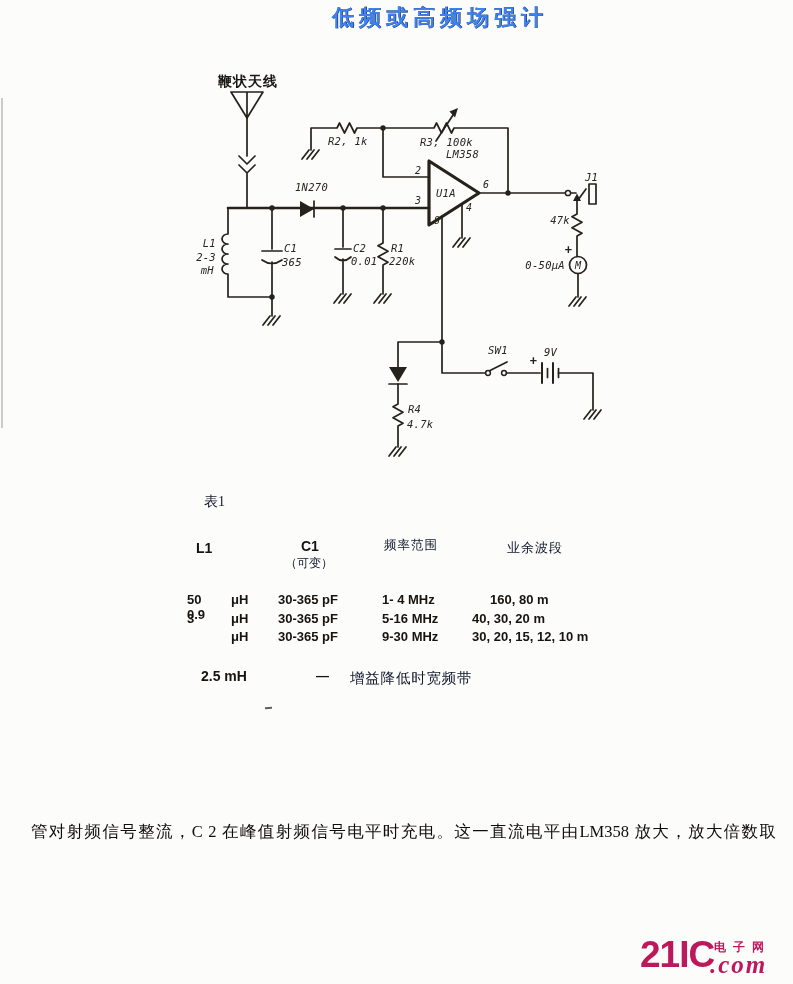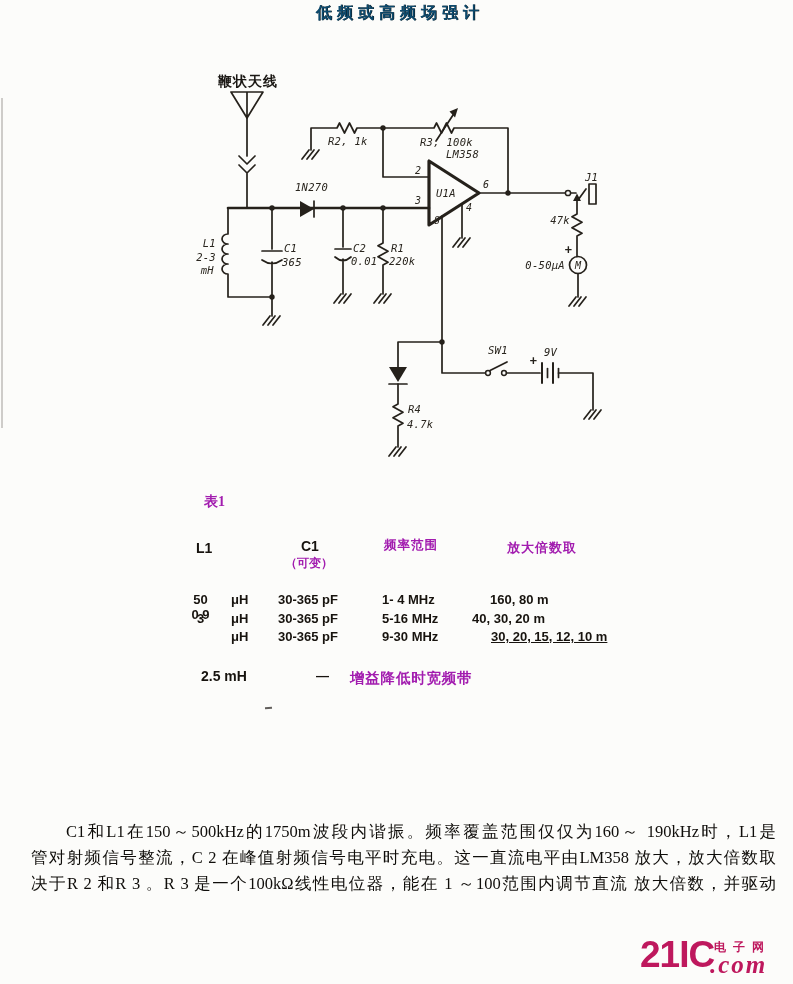--- a/index.html
+++ b/index.html
@@ -3,42 +3,42 @@
 <meta charset="utf-8">
 <style>
   html,body{margin:0;padding:0;background:#e8e8e6;}
   .page{
     position:relative;width:793px;height:984px;margin:0 auto;
     background:#fcfcfa;overflow:hidden;
     font-family:"Liberation Serif",serif;color:#141210;
   }
   .abs{position:absolute;white-space:nowrap;}
   .title{
-    left:316px;top:3px;font-family:"Liberation Sans",sans-serif;
-    font-size:16px;font-weight:900;letter-spacing:5px;color:#0c4a6e;
+    left:332px;top:3px;font-family:"Liberation Sans",sans-serif;
+    font-size:22px;font-weight:900;letter-spacing:5px;color:#3b82f6;
     text-shadow:0.5px 0 0 #0d0c0a;
   }
   .edge-artifact{left:1px;top:98px;width:2px;height:330px;background:rgba(120,115,108,.35);}
   .dash-artifact{left:265px;top:707px;width:7px;height:2px;background:rgba(45,42,38,.75);transform:rotate(-3deg);}
   
   svg.schematic{position:absolute;left:130px;top:55px;}
   .wire{fill:none;stroke:#25211b;stroke-width:1.7;stroke-linecap:round;stroke-linejoin:round;}
   .thick{stroke-width:2.6;}
   .opamp{stroke-width:3.2;}
   .fillshape{fill:#25211b;stroke:none;}
   .dot{fill:#25211b;}
   .opencirc{fill:#fcfcfa;stroke:#25211b;stroke-width:1.5;}
   .slabel{font-family:"DejaVu Sans Mono",monospace;font-style:italic;font-size:10.5px;fill:#2a261f;letter-spacing:.3px;}
   .spin{font-family:"DejaVu Sans Mono",monospace;font-style:italic;font-size:10px;fill:#2a261f;}
   .splus{font-family:"DejaVu Sans Mono",monospace;font-size:12px;font-weight:bold;fill:#25211b;}
   .clabel{font-family:"Liberation Serif",serif;font-weight:700;font-size:14px;fill:#1b1814;letter-spacing:1px;}
   
-  .tser{font-family:"Liberation Serif",serif;font-weight:700;color:#a21caf;}
+  .tser{font-family:"Liberation Serif",serif;font-weight:400;color:#0f172a;}
   .tsans{font-family:"Liberation Sans",sans-serif;font-size:13px;font-weight:600;color:#17130e;}
-  .tnum{width:27px;text-align:center;}
+  .tnum{width:27px;text-align:left;}
   
   .para{
     left:31px;top:819px;width:745px;
     font-size:16.5px;line-height:26px;color:#0f0d0a;white-space:normal;
   }
   .pline{width:100%;}
   .just{text-align:justify;text-align-last:justify;}
   .indent{text-indent:35px;}
   
   .watermark{left:640px;top:938px;width:153px;height:46px;color:#be185d;z-index:1;text-align:center;}
@@ -163,48 +163,46 @@
     <circle class="dot" cx="508" cy="193" r="2.7"></circle>
     <circle class="dot" cx="442" cy="342" r="2.7"></circle>
   </svg>
 
   <div class="abs tser" style="left:204px;top:493px;font-size:14px;">表1</div>
 
   <div class="abs tsans" style="left:196px;top:540px;font-size:14px;">L1</div>
   <div class="abs tsans" style="left:301px;top:538px;font-size:14px;">C1</div>
   <div class="abs tser" style="left:285px;top:555px;font-size:12px;">（可变）</div>
   <div class="abs tser" style="left:384px;top:537px;font-size:12.5px;letter-spacing:1px;">频率范围</div>
-  <div class="abs tser" style="left:507px;top:539px;font-size:13px;letter-spacing:1px;">放大倍数取</div>
+  <div class="abs tser" style="left:507px;top:539px;font-size:13px;letter-spacing:1px;">业余波段</div>
 
   <div class="abs tsans tnum" style="left:187px;top:592px;">50</div>
   <div class="abs tsans" style="left:231px;top:592px;">μH</div>
   <div class="abs tsans" style="left:278px;top:592px;">30-365 pF</div>
   <div class="abs tsans" style="left:382px;top:592px;">1- 4 MHz</div>
   <div class="abs tsans" style="left:490px;top:592px;">160, 80 m</div>
 
   <div class="abs tsans tnum" style="left:187px;top:611px;">3</div>
   <div class="abs tsans" style="left:231px;top:611px;">μH</div>
   <div class="abs tsans" style="left:278px;top:611px;">30-365 pF</div>
   <div class="abs tsans" style="left:382px;top:611px;">5-16 MHz</div>
   <div class="abs tsans" style="left:472px;top:611px;">40, 30, 20 m</div>
 
   <div class="abs tsans tnum" style="left:187px;top:607px;">0.9</div>
   <div class="abs tsans" style="left:231px;top:629px;">μH</div>
   <div class="abs tsans" style="left:278px;top:629px;">30-365 pF</div>
   <div class="abs tsans" style="left:382px;top:629px;">9-30 MHz</div>
-  <div class="abs tsans" style="left:491px;top:629px;text-decoration:underline;">30, 20, 15, 12, 10 m</div>
+  <div class="abs tsans" style="left:472px;top:629px;">30, 20, 15, 12, 10 m</div>
 
   <div class="abs tsans" style="left:201px;top:668px;font-size:14px;">2.5 mH</div>
   <div class="abs tsans" style="left:316px;top:668px;">—</div>
   <div class="abs tser" style="left:350px;top:669px;font-size:14.5px;letter-spacing:.8px;">增益降低时宽频带</div>
 
   <div class="abs para para-layer">
-    <div class="pline just indent">C1和L1在150～500kHz的1750m波段内谐振。频率覆盖范围仅仅为160～ 190kHz时，L1是</div>
     <div class="pline just">管对射频信号整流，C 2 在峰值射频信号电平时充电。这一直流电平由LM358 放大，放大倍数取</div>
-    <div class="pline just">决于R 2 和R 3 。R 3 是一个100kΩ线性电位器，能在 1 ～100范围内调节直流 放大倍数，并驱动</div>
   </div>
 
   <div class="abs watermark">
     <span class="wm-big">21IC</span>
     <span class="wm-site">电子网</span>
     <span class="wm-com">.com</span>
   </div>
 
 </div>
 

